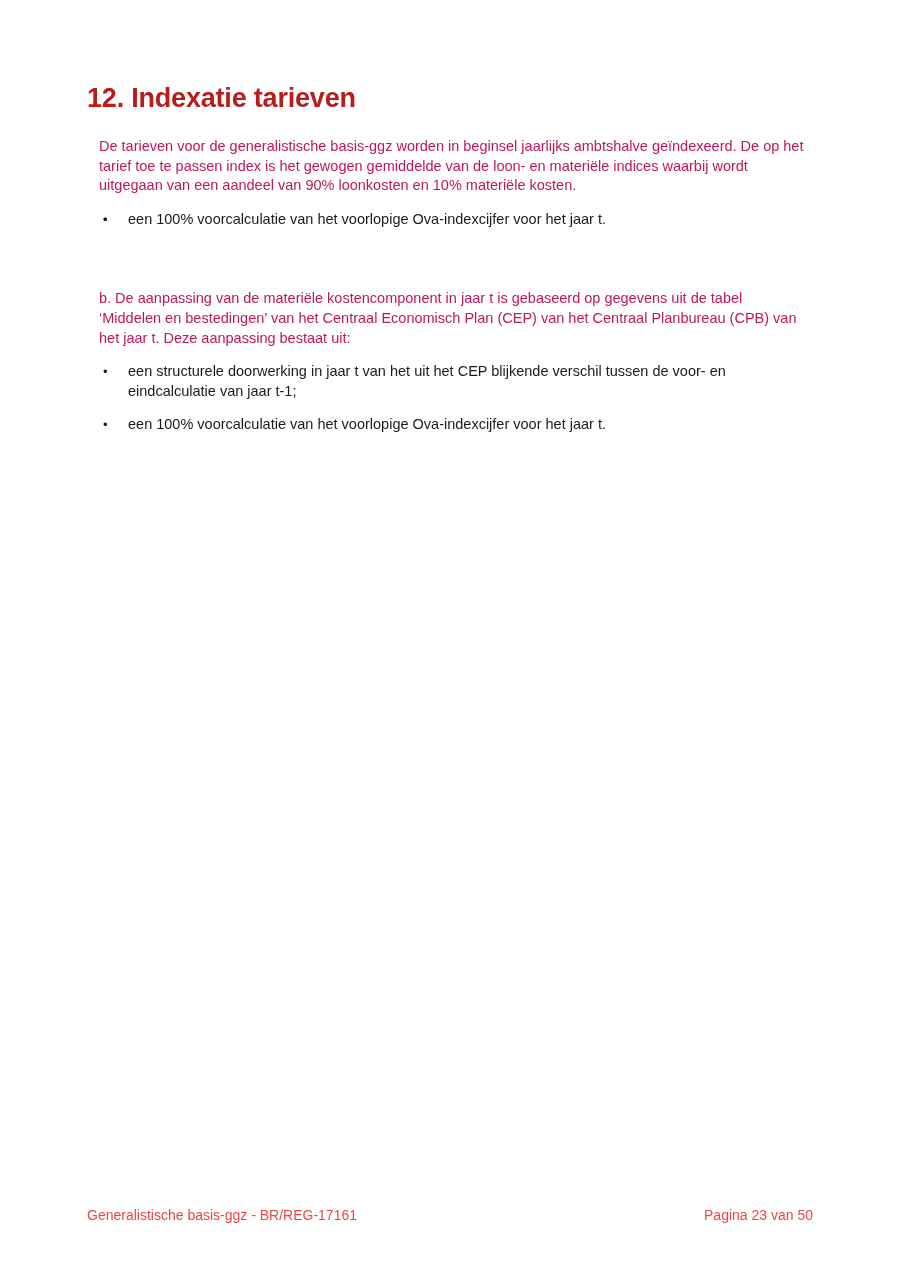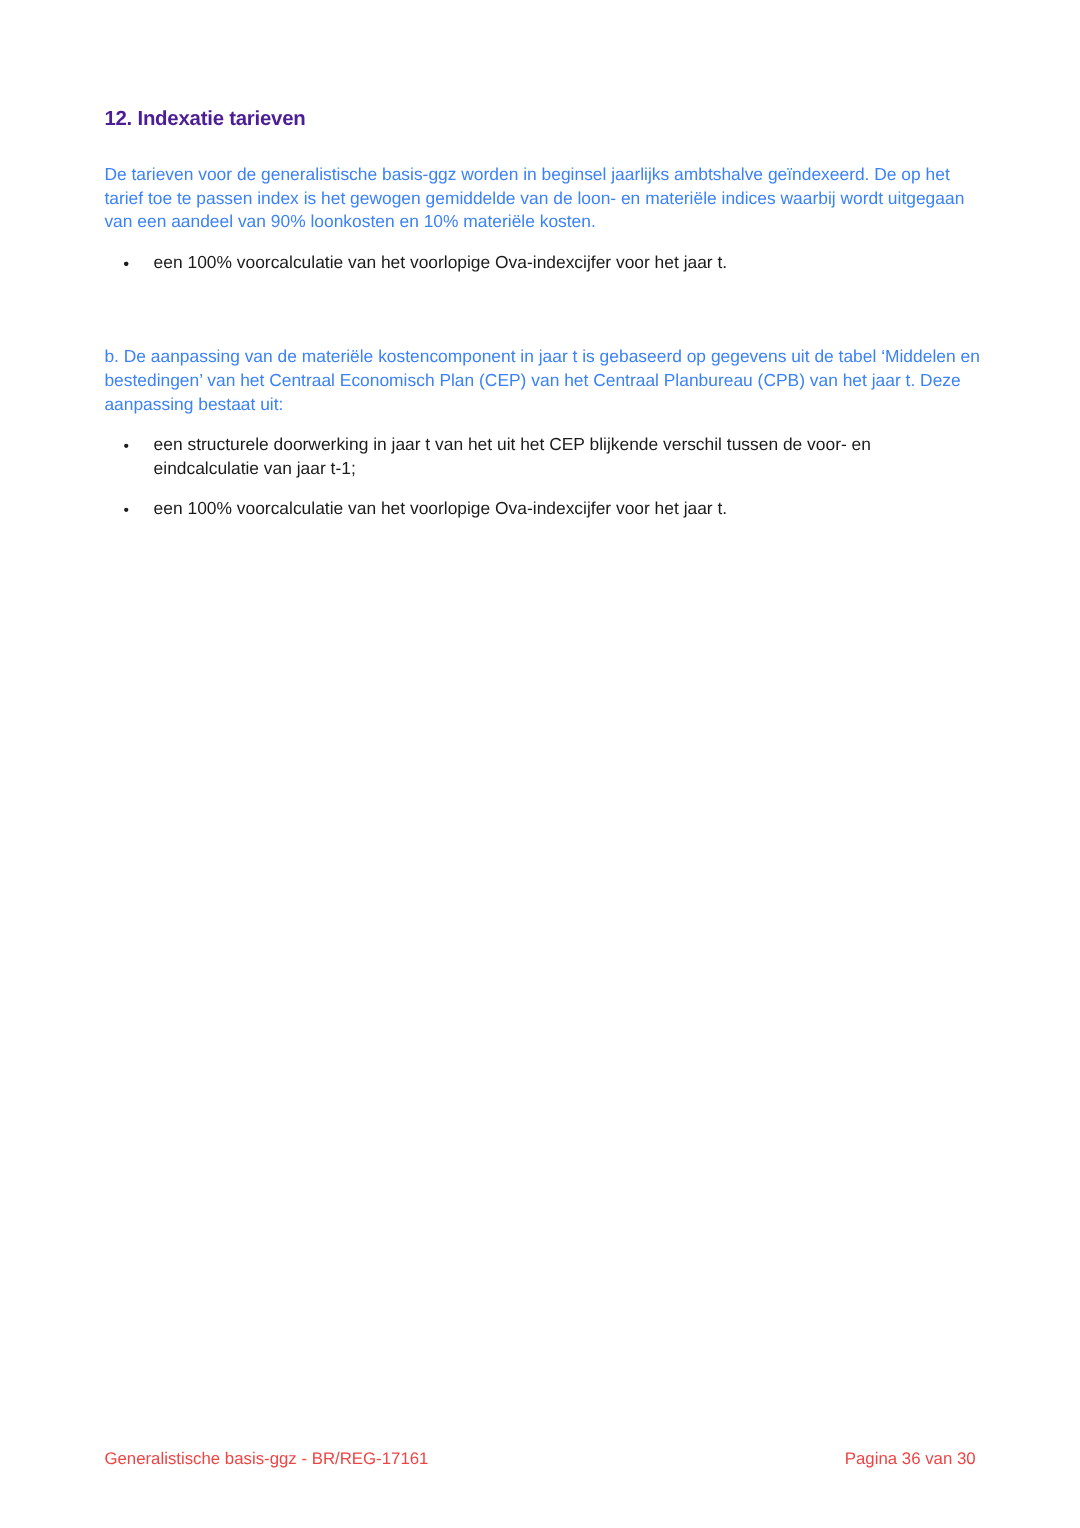--- a/index.html
+++ b/index.html
@@ -21,31 +21,31 @@
     background: #ffffff;
   }
   .content {
     position: absolute;
     left: 87px;
     top: 0;
     width: 730px;
   }
   h1.doc-title {
     margin: 84px 0 0 0;
-    font-size: 17px;
+    font-size: 27px;
     line-height: 29px;
     font-weight: 700;
-    color: #4c1d95;
+    color: #b91c1c;
     letter-spacing: -0.2px;
   }
   p.body-text {
-    margin: 0;
+    margin: 12px;
     font-size: 14.5px;
     line-height: 19.6px;
-    color: #3b82f6;
+    color: #be185d;
   }
   p.intro   { margin-top: 24px; }
   p.lead    { margin-top: 13px; }
   p.lead-gap{ margin-top: 60px; }
   p.closing { margin-top: 58px; }
   ul.bullets {
     margin: 14px 0 0 0;
     padding: 0;
     list-style: none;
   }
@@ -111,15 +111,15 @@
         <span class="marker">•</span>
         <span>een 100% voorcalculatie van het voorlopige Ova-indexcijfer voor het jaar t.</span>
       </li>
     </ul>
 
 
   </main>
 
   <footer class="footer">
     <span>Generalistische basis-ggz - BR/REG-17161</span>
-    <span>Pagina 36 van 30</span>
+    <span>Pagina 23 van 50</span>
   </footer>
 </div>
 
 </body></html>

